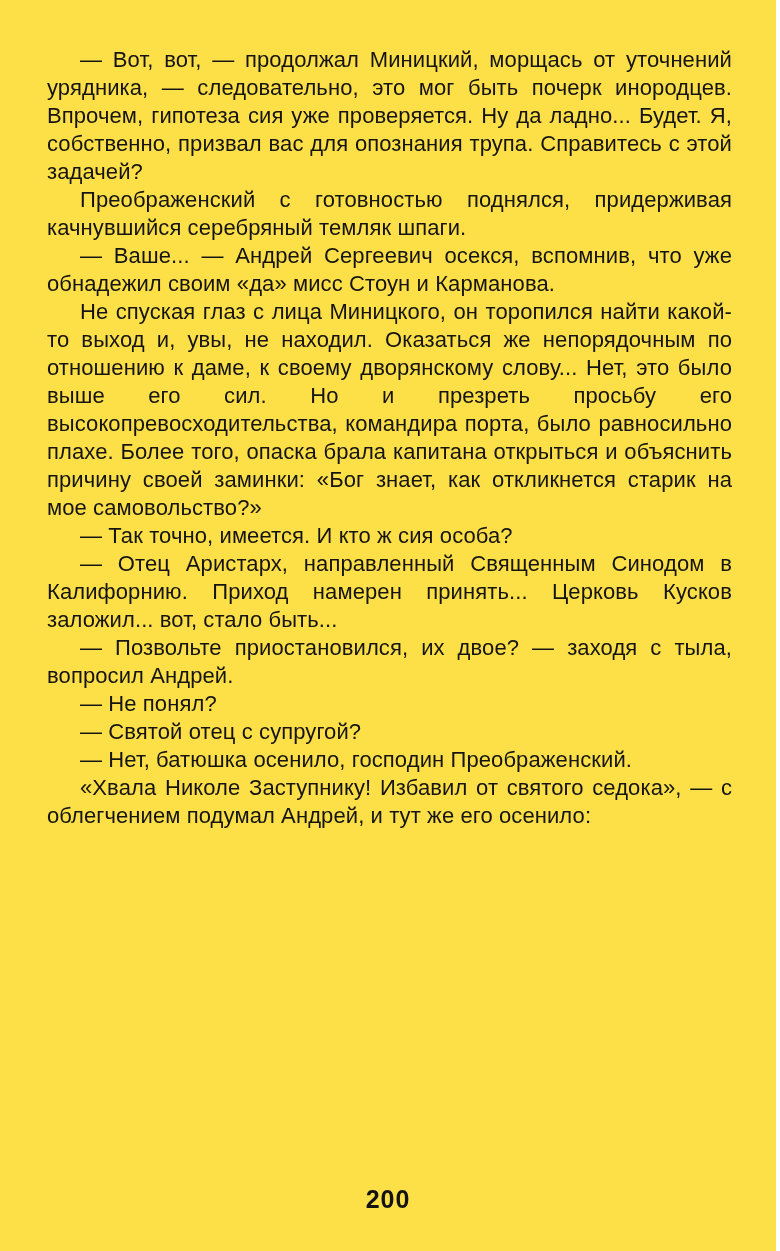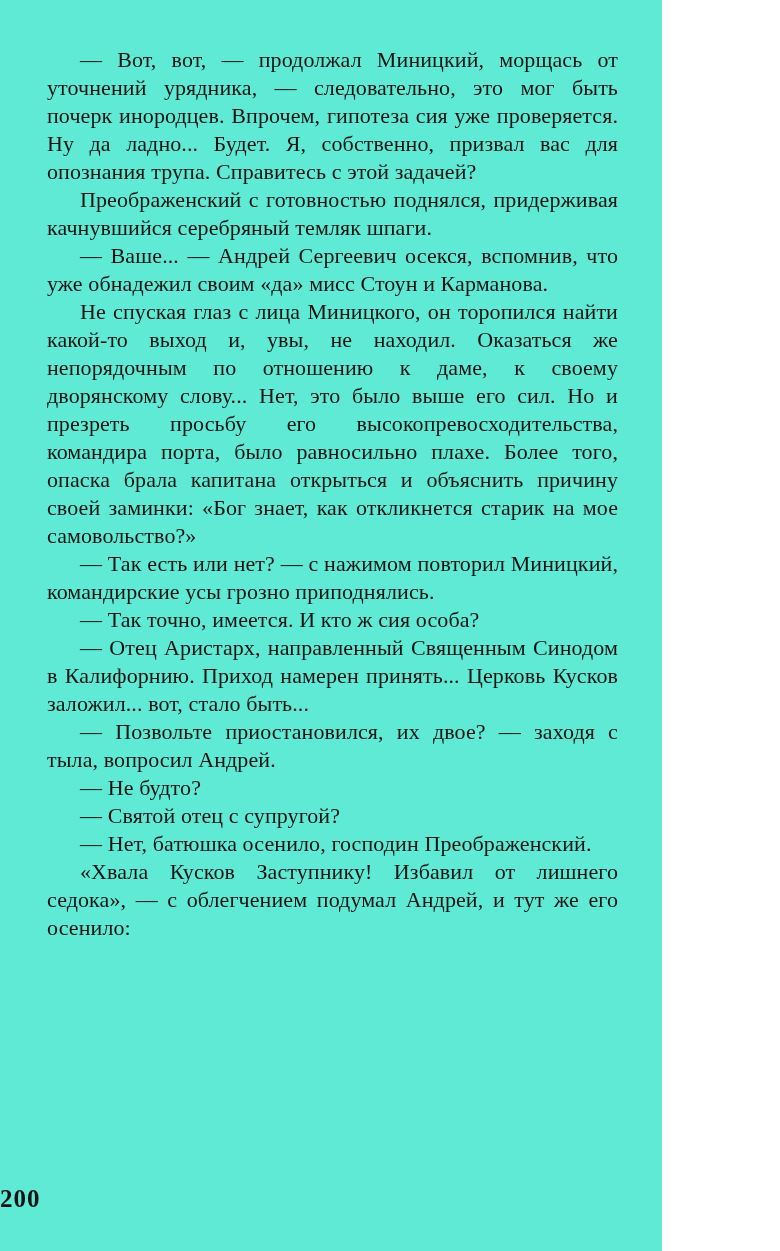--- a/index.html
+++ b/index.html
@@ -2,63 +2,62 @@
 <html lang="ru"><head>
 <meta charset="utf-8">
 <style>
   html, body {
     margin: 0;
     padding: 0;
     background: #ffffff;
   }
   .book-page {
     position: relative;
-    width: 662px;
+    width: 776px;
     height: 1251px;
     box-sizing: border-box;
-    background: #5eead4;
+    background: #fde047;
     color: #151413;
-    font-family: Liberation Serif, serif;
+    font-family: Liberation Sans, sans-serif;
     padding: 46px 44px 0 47px;
     overflow: hidden;
   }
   .text-block {
     text-align: justify;
     font-size: 22px;
     line-height: 28px;
     letter-spacing: 0.1px;
   }
   .text-block p {
     margin: 0;
     text-indent: 33px;
   }
   .page-number {
     position: absolute;
     left: 0;
     right: 0;
     top: 1185px;
-    text-align: left;
+    text-align: center;
     font-size: 25px;
     font-weight: 700;
     letter-spacing: 1px;
     color: #141312;
   }
 </style>
 </head>
 <body>
 
 <div class="book-page">
   <div class="text-block">
       <p>—  Вот, вот, — продолжал Миницкий, морщась от уточнений урядника, — следовательно, это мог быть почерк инородцев. Впрочем, гипотеза сия уже проверяется. Ну да ладно... Будет. Я, собственно, призвал вас для опознания трупа. Справитесь с этой задачей?</p>
       <p>Преображенский с готовностью поднялся, придерживая качнувшийся серебряный темляк шпаги.</p>
       <p>—  Ваше... — Андрей Сергеевич осекся, вспомнив, что уже обнадежил своим «да» мисс Стоун и Карманова.</p>
       <p>Не спуская глаз с лица Миницкого, он торопился найти какой-то выход и, увы, не находил. Оказаться же непорядочным по отношению к даме, к своему дворянскому слову... Нет, это было выше его сил. Но и презреть просьбу его высокопревосходительства, командира порта, было равносильно плахе. Более того, опаска брала капитана открыться и объяснить причину своей заминки: «Бог знает, как откликнется старик на мое самовольство?»</p>
-      <p>—  Так есть или нет? — с нажимом повторил Миницкий, командирские усы грозно приподнялись.</p>
       <p>—  Так точно, имеется. И кто ж сия особа?</p>
       <p>—  Отец Аристарх, направленный Священным Синодом в Калифорнию. Приход намерен принять... Церковь Кусков заложил... вот, стало быть...</p>
       <p>—  Позвольте приостановился, их двое? — заходя с тыла, вопросил Андрей.</p>
-      <p>—  Не будто?</p>
+      <p>—  Не понял?</p>
       <p>—  Святой отец с супругой?</p>
       <p>—  Нет, батюшка осенило, господин Преображенский.</p>
-      <p>«Хвала Кусков Заступнику! Избавил от лишнего седока», — с облегчением подумал Андрей, и тут же его осенило:</p>
+      <p>«Хвала Николе Заступнику! Избавил от святого седока», — с облегчением подумал Андрей, и тут же его осенило:</p>
     </div>
   <div class="page-number">200</div>
 </div>
 
 </body></html>

